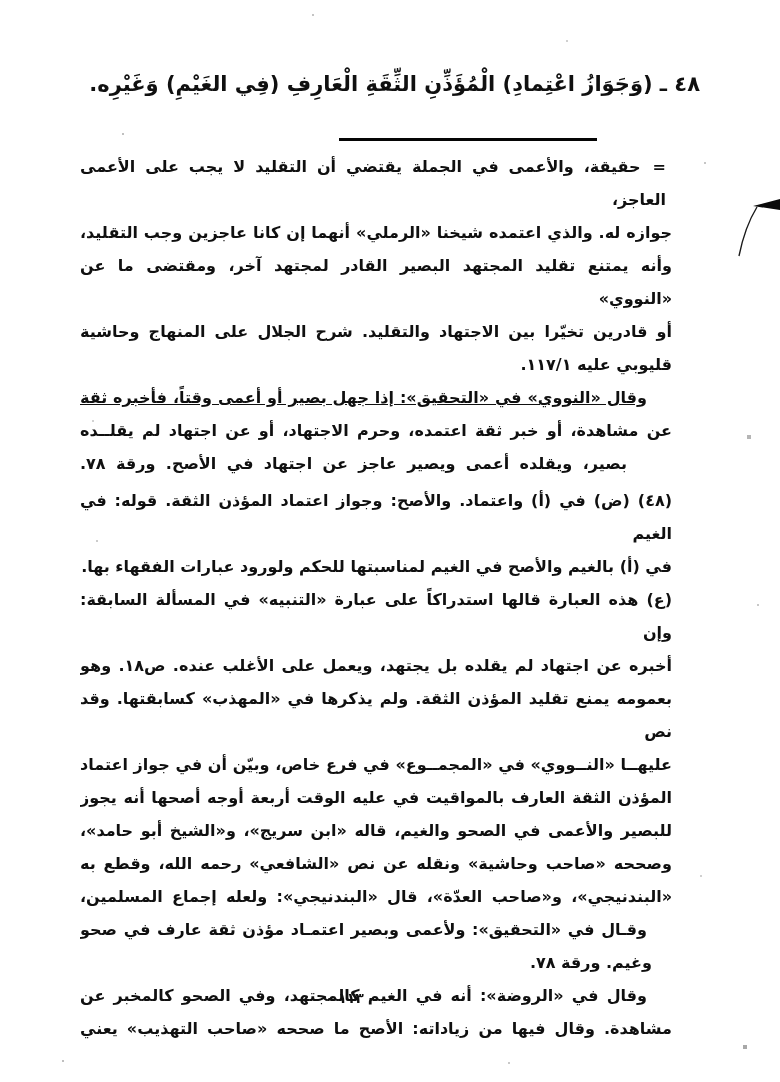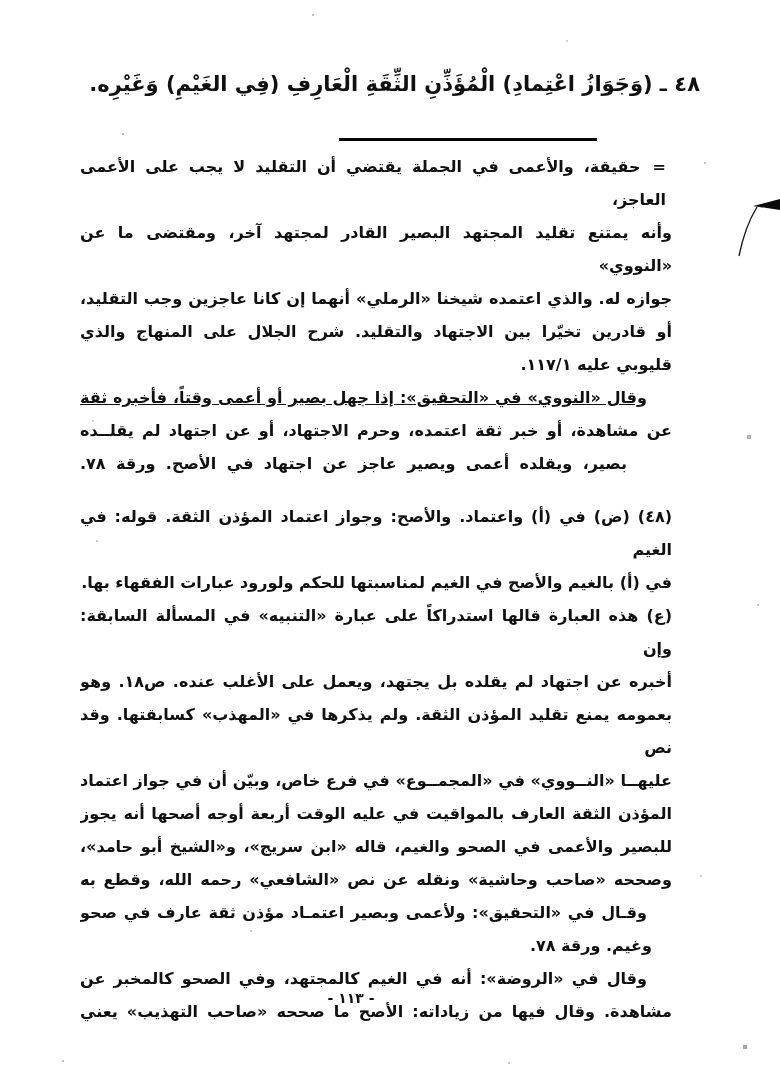--- a/index.html
+++ b/index.html
@@ -30,21 +30,21 @@
     position:absolute;
     top:150px; left:80px;
     width:592px;
     direction:rtl;
     font-size:16px; font-weight:bold;
     line-height:33px;
     color:#101010;
   }
   .line { text-align:justify; text-justify:inter-word; overflow:hidden; }
   .line.j { text-align-last:justify; }
-  .line.gap { margin-top:20px; }
+  .line.gap { margin-top:4px; }
   .eq { display:inline-block; padding-left:12px; }
   .pagenum {
     position:absolute;
     top:990px; left:306px; width:90px;
     direction:rtl;
     text-align:center;
     font-size:14px; font-weight:bold;
   }
   .mark {
     position:absolute;
@@ -74,36 +74,37 @@
 <body>
 
 <div class="page">
 
   <div class="title">٤٨ ـ (وَجَوَازُ اعْتِمادِ) الْمُؤَذِّنِ الثِّقَةِ الْعَارِفِ (فِي الغَيْمِ) وَغَيْرِه.</div>
 
   <div class="rule"></div>
 
   <div class="fnblock" id="fnblock">
       <div class="line j" style="padding-right: 6px;"><span class="eq">=</span>حقيقة، والأعمى في الجملة يقتضي أن التقليد لا يجب على الأعمى العاجز،</div>
+      <div class="line j">جوازه له. والذي اعتمده شيخنا «الرملي» أنهما إن كانا عاجزين وجب التقليد،</div>
       <div class="line j">وأنه يمتنع تقليد المجتهد البصير القادر لمجتهد آخر، ومقتضى ما عن «النووي»</div>
-      <div class="line j">جوازه له. والذي اعتمده شيخنا «الرملي» أنهما إن كانا عاجزين وجب التقليد،</div>
-      <div class="line j">أو قادرين تخيّرا بين الاجتهاد والتقليد. شرح الجلال على المنهاج والذي</div>
+      <div class="line j">أو قادرين تخيّرا بين الاجتهاد والتقليد. شرح الجلال على المنهاج وحاشية</div>
       <div class="line">قليوبي عليه ١١٧/١.</div>
       <div class="line j" style="padding-right: 25px; text-decoration: underline;">وقال «النووي» في «التحقيق»: إذا جهل بصير أو أعمى وقتاً، فأخبره ثقة</div>
       <div class="line j">عن مشاهدة، أو خبر ثقة اعتمده، وحرم الاجتهاد، أو عن اجتهاد لم يقلــده</div>
       <div class="line j" style="padding-right: 45px;">بصير، ويقلده أعمى ويصير عاجز عن اجتهاد في الأصح. ورقة ٧٨.</div>
       <div class="line j gap">(٤٨) (ض) في (أ) واعتماد. والأصح: وجواز اعتماد المؤذن الثقة. قوله: في الغيم</div>
       <div class="line">في (أ) بالغيم والأصح في الغيم لمناسبتها للحكم ولورود عبارات الفقهاء بها.</div>
       <div class="line j">(ع) هذه العبارة قالها استدراكاً على عبارة «التنبيه» في المسألة السابقة: وإن</div>
       <div class="line j">أخبره عن اجتهاد لم يقلده بل يجتهد، ويعمل على الأغلب عنده. ص١٨. وهو</div>
       <div class="line j">بعمومه يمنع تقليد المؤذن الثقة. ولم يذكرها في «المهذب» كسابقتها. وقد نص</div>
       <div class="line j">عليهــا «النــووي» في «المجمــوع» في فرع خاص، وبيّن أن في جواز اعتماد</div>
       <div class="line j">المؤذن الثقة العارف بالمواقيت في عليه الوقت أربعة أوجه أصحها أنه يجوز</div>
       <div class="line j">للبصير والأعمى في الصحو والغيم، قاله «ابن سريج»، و«الشيخ أبو حامد»،</div>
       <div class="line j">وصححه «صاحب وحاشية» ونقله عن نص «الشافعي» رحمه الله، وقطع به</div>
+      <div class="line j">«البندنيجي»، و«صاحب العدّة»، قال «البندنيجي»: ولعله إجماع المسلمين،</div>
       <div class="line j" style="padding-right: 25px;">وقـال في «التحقيق»: ولأعمى وبصير اعتمـاد مؤذن ثقة عارف في صحو</div>
       <div class="line" style="padding-right: 20px;">وغيم. ورقة ٧٨.</div>
       <div class="line j" style="padding-right: 25px;">وقال في «الروضة»: أنه في الغيم كالمجتهد، وفي الصحو كالمخبر عن</div>
       <div class="line j">مشاهدة. وقال فيها من زياداته: الأصح ما صححه «صاحب التهذيب» يعني</div>
     </div>
 
   <svg class="mark" viewBox="0 0 44 68" aria-hidden="true">
     <path d="M44 7 L17 14 L44 18 Z" fill="#0a0a0a"></path>
     <path d="M21 15 C 13 28, 7 44, 3 64" stroke="#1a1a1a" stroke-width="1.4" fill="none"></path>
   </svg>

